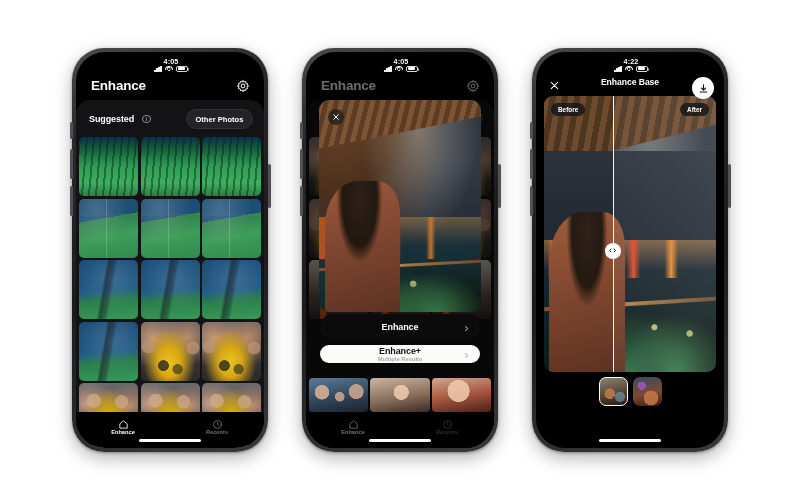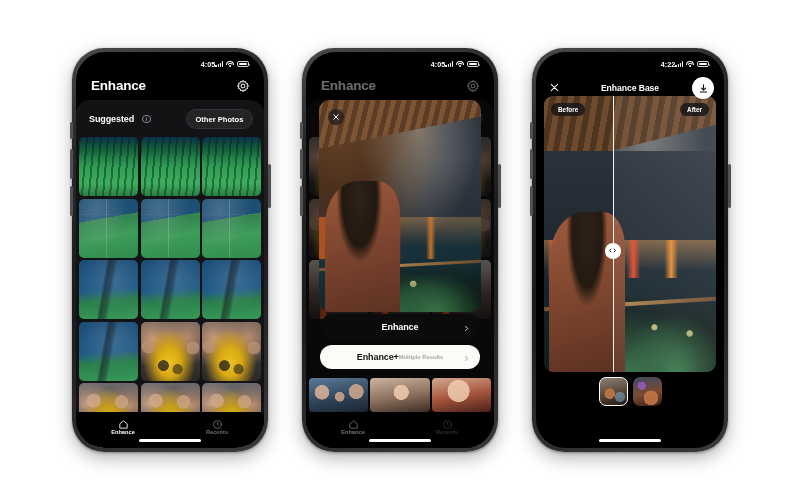--- a/index.html
+++ b/index.html
@@ -45,24 +45,25 @@
   
   .notch {
     position:absolute; top:0; left:50%; transform:translateX(-50%);
     width:70px; height:15px; background:#000;
     border-bottom-left-radius:11px; border-bottom-right-radius:11px;
     z-index:40;
   }
   .statusbar {
     position:relative; z-index:41;
     height:20px; display:flex; align-items:center;
-    justify-content:flex-end;
+    justify-content:center;
     padding: 4px 15px 0 17px;
     color:#fff; font-size:7.2px; font-weight:700;
     letter-spacing:.1px;
+    flex-direction:column;
   }
   .sb-right { display:flex; align-items:center; gap:3px; }
   .bars { display:flex; align-items:flex-end; gap:.8px; height:6px; }
   .bars i { width:1.3px; background:#fff; border-radius:.4px; display:block; }
   .bars i:nth-child(1){height:2px}
   .bars i:nth-child(2){height:3.2px}
   .bars i:nth-child(3){height:4.5px}
   .bars i:nth-child(4){height:6px}
   .wifi { position:relative; width:8px; height:6px; }
   .wifi span { position:absolute; left:50%; transform:translateX(-50%);
@@ -260,21 +261,21 @@
   .actions {
     position:absolute; left:14px; right:14px; top:262px; z-index:33;
   }
   .act {
     display:flex; align-items:center; justify-content:center;
     position:relative; border-radius:999px;
     height:26px; margin-bottom:5px;
   }
   .act.primary { background:#0b0b0c; }
   .act.primary .t { color:#fff; }
-  .act.secondary { background:#fbfbf8; height:24px; flex-direction:row; gap:0; }
+  .act.secondary { background:#fbfbf8; height:18px; flex-direction:column; gap:0; }
   .act.secondary .t { color:#111; }
   .act .t { font-size:9px; font-weight:700; letter-spacing:-.1px; }
   .act .sub { font-size:5.8px; font-weight:700; color:#a8a8ac; margin-top:.5px; }
   .act .chev { position:absolute; right:10px; top:50%; transform:translateY(-50%); }
   .filmstrip {
     position:absolute; left:0; right:0; bottom:36px; height:34px;
     display:flex; gap:2px; padding:0 3px; z-index:29;
   }
   .fs { flex:1; border-radius:4px; overflow:hidden; position:relative; }
   .fs1 { background:linear-gradient(170deg,#5b7b9a,#2e4155 60%,#1b2430); }
@@ -284,21 +285,21 @@
     radial-gradient(circle at 80% 40%,rgba(210,170,140,.85) 0 14%,transparent 15%);}
   .fs2 { background:linear-gradient(170deg,#cbb6a2,#8a6f5c 55%,#3a2c23); }
   .fs2::after{content:'';position:absolute;inset:0;background:
     radial-gradient(circle at 52% 42%,rgba(235,200,170,.9) 0 20%,transparent 21%);}
   .fs3 { background:linear-gradient(170deg,#d2a88f,#a8573f 50%,#4a2118); }
   .fs3::after{content:'';position:absolute;inset:0;background:
     radial-gradient(circle at 45% 38%,rgba(240,205,175,.85) 0 28%,transparent 29%);}
 
   
   .p3head {
-    display:flex; align-items:center; justify-content:space-between;
+    display:flex; align-items:flex-start; justify-content:space-between;
     padding: 5px 10px 8px 13px; position:relative; z-index:5;
   }
   .p3title { color:#fff; font-size:8.6px; font-weight:700; letter-spacing:-.05px;
     position:absolute; left:50%; transform:translateX(-50%); white-space:nowrap; }
   .dlbtn {
     width:22px; height:22px; border-radius:50%; background:#fff;
     display:flex; align-items:center; justify-content:center;
   }
   .compare {
     position:absolute; left:8px; right:8px; top:44px; bottom:76px;

